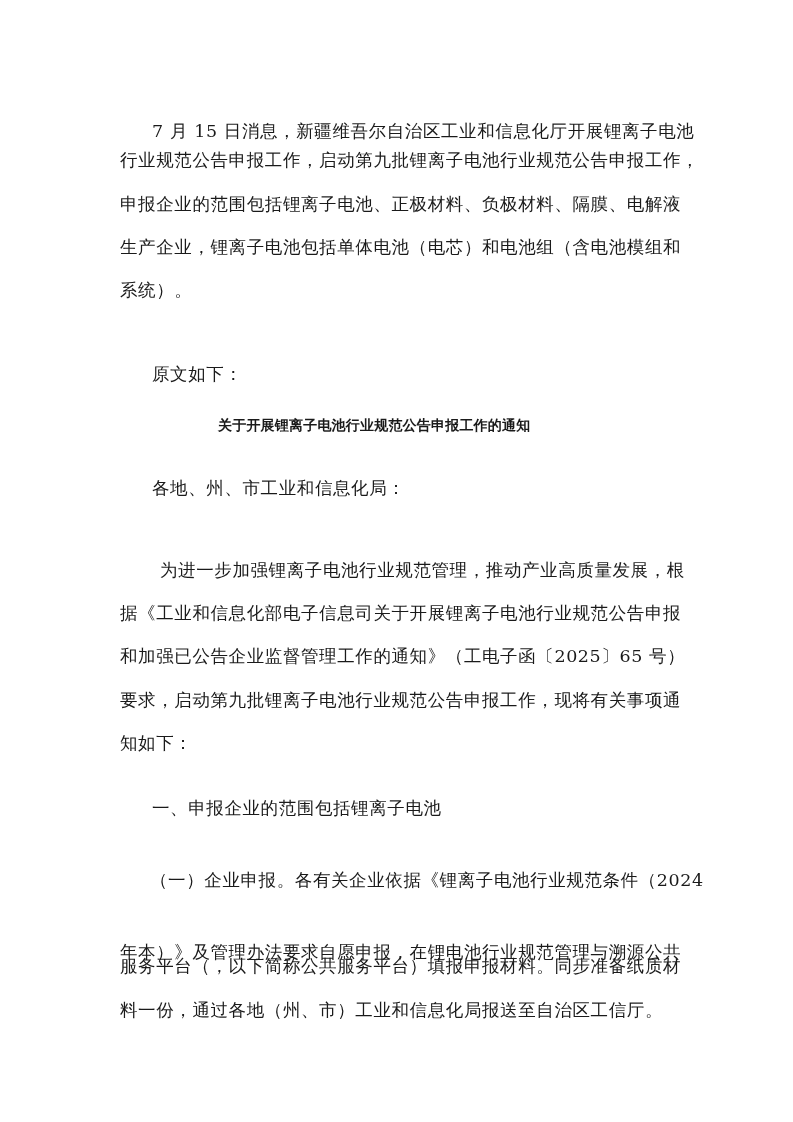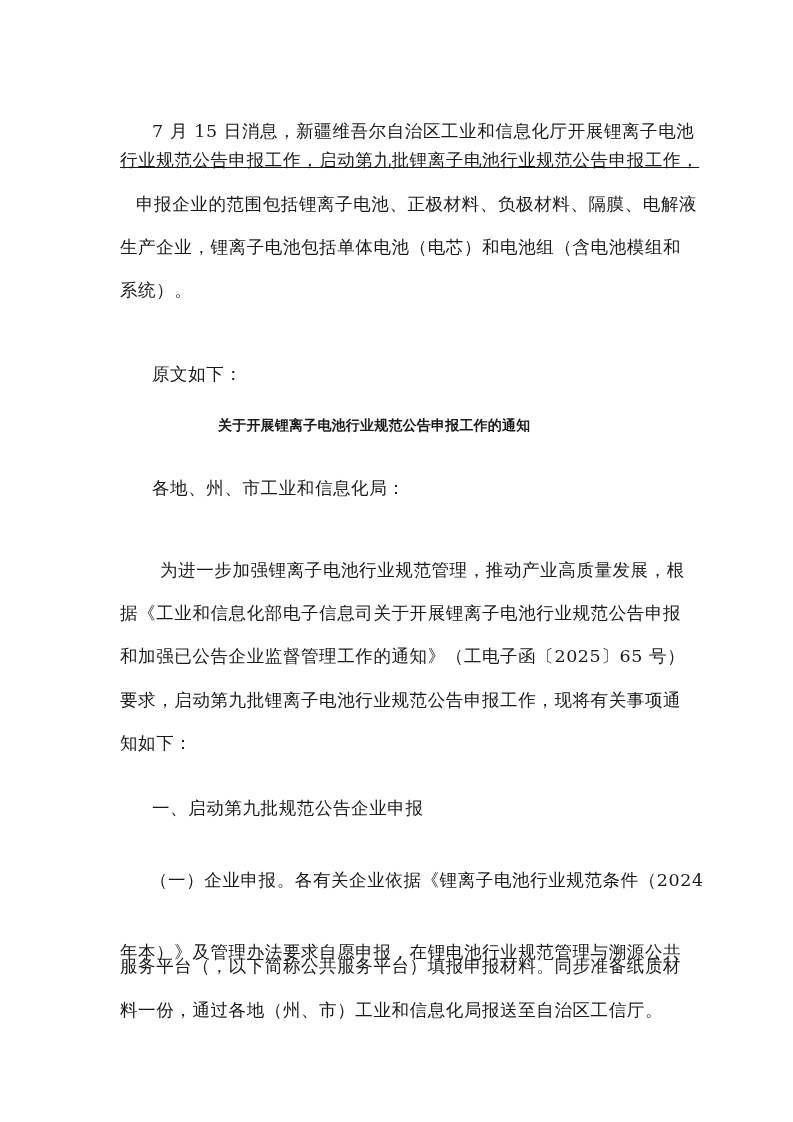--- a/index.html
+++ b/index.html
@@ -42,41 +42,41 @@
       line-height: 22px;
     }
   </style>
 </head>
 <body>
 
 <div class="page">
 
   <div>
     <div class="line indent" style="top:120px;">7 月 15 日消息，新疆维吾尔自治区工业和信息化厅开展锂离子电池</div>
-    <div class="line" style="top:149px;text-decoration:underline;">行业规范公告申报工作，启动第九批锂离子电池行业规范公告申报工作，</div>
-    <div class="line" style="top:193px;margin-left:16px;">申报企业的范围包括锂离子电池、正极材料、负极材料、隔膜、电解液</div>
+    <div class="line" style="top:149px;">行业规范公告申报工作，启动第九批锂离子电池行业规范公告申报工作，</div>
+    <div class="line" style="top:193px;">申报企业的范围包括锂离子电池、正极材料、负极材料、隔膜、电解液</div>
     <div class="line" style="top:236px;">生产企业，锂离子电池包括单体电池（电芯）和电池组（含电池模组和</div>
     <div class="line" style="top:279px;">系统）。</div>
   </div>
 
   <div class="line indent" style="top:343px;margin-top:20px;">原文如下：</div>
 
   <div class="title" style="top:415px;">关于开展锂离子电池行业规范公告申报工作的通知</div>
 
   <div class="line indent" style="top:477px;">各地、州、市工业和信息化局：</div>
 
   <div>
     <div class="line indent" style="top:559px;margin-left:8px;">为进一步加强锂离子电池行业规范管理，推动产业高质量发展，根</div>
     <div class="line" style="top:602px;">据《工业和信息化部电子信息司关于开展锂离子电池行业规范公告申报</div>
     <div class="line" style="top:645px;">和加强已公告企业监督管理工作的通知》（工电子函〔2025〕65 号）</div>
     <div class="line" style="top:689px;">要求，启动第九批锂离子电池行业规范公告申报工作，现将有关事项通</div>
     <div class="line" style="top:732px;">知如下：</div>
   </div>
 
-  <div class="line indent" style="top:797px;">一、启动第九批规范公告企业申报</div>
+  <div class="line indent" style="top:797px;">一、申报企业的范围包括锂离子电池</div>
 
   <div>
     <div class="line indent-sm" style="top:869px;">（一）企业申报。各有关企业依据《锂离子电池行业规范条件（2024</div>
     <div class="line" style="top:941px;text-align:right;">年本）》及管理办法要求自愿申报，在锂电池行业规范管理与溯源公共</div>
     <div class="line" style="top:955px;">服务平台（，以下简称公共服务平台）填报申报材料。同步准备纸质材</div>
     <div class="line" style="top:999px;">料一份，通过各地（州、市）工业和信息化局报送至自治区工信厅。</div>
   </div>
 
 </div>
 

